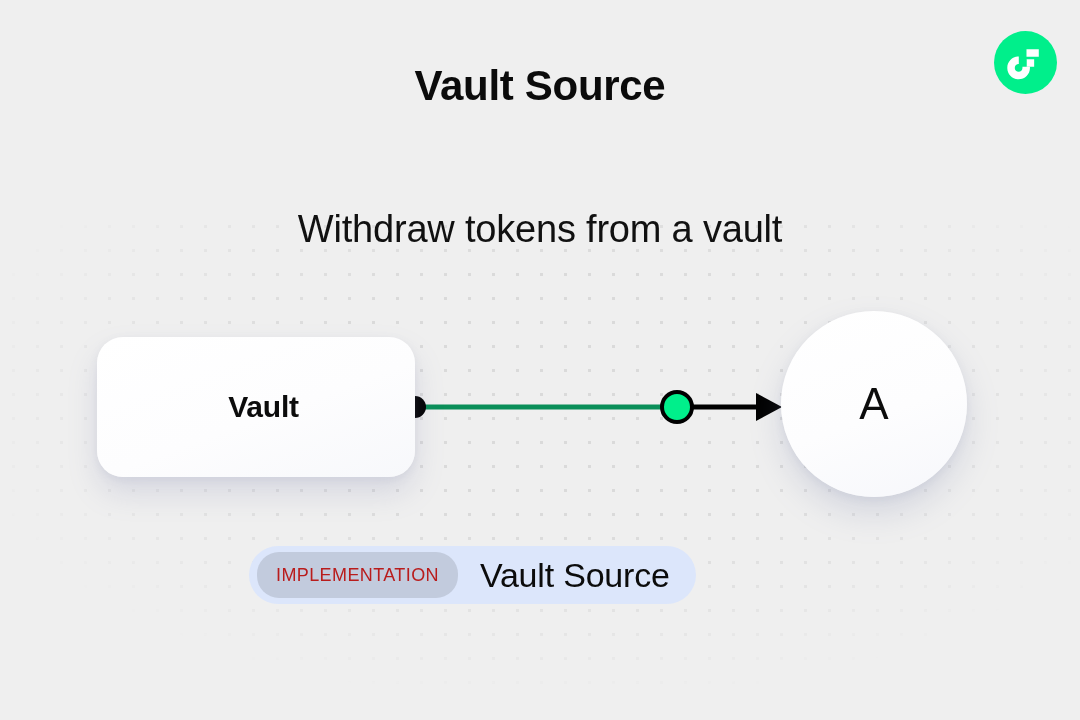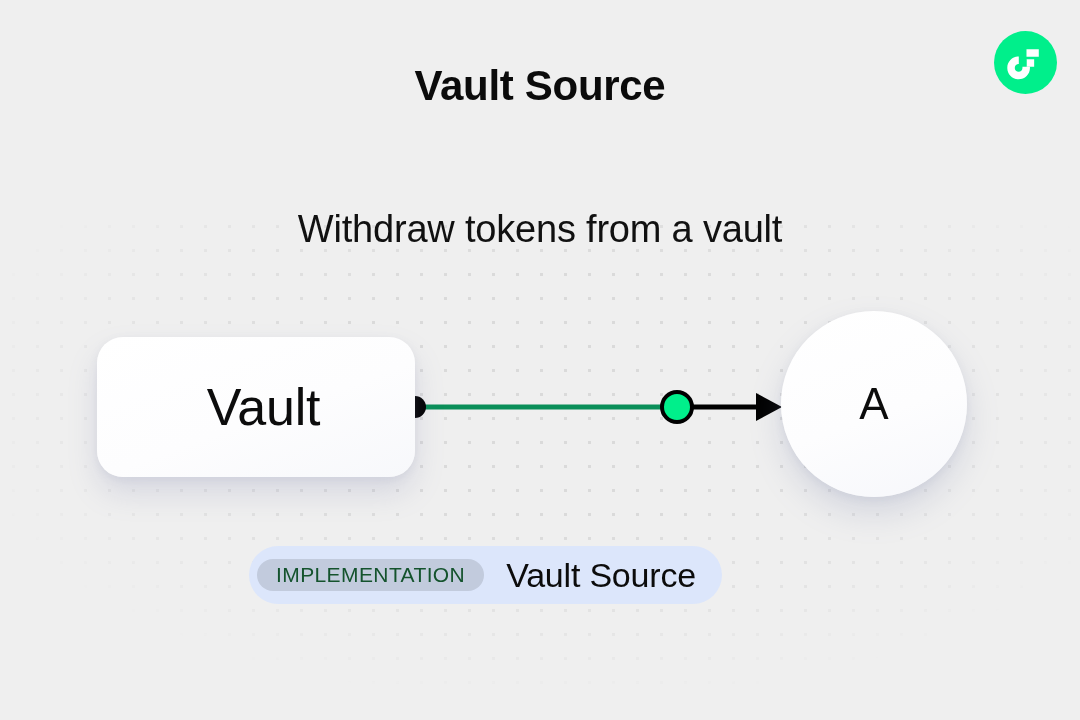--- a/index.html
+++ b/index.html
@@ -78,22 +78,22 @@
     width: 318px;
     height: 140px;
     border-radius: 26px;
     background: linear-gradient(160deg, #ffffff 0%, #fdfdfe 55%, #f7f8fb 100%);
     box-shadow: 0 16px 30px rgba(120,126,170,0.20), 0 3px 8px rgba(120,126,170,0.10);
     display: flex;
     align-items: center;
     justify-content: center;
   }
   .vault-node-label {
-    font-size: 52px;
-    font-weight: 400;
+    font-size: 30px;
+    font-weight: 700;
     color: #0c0c0c;
     letter-spacing: -0.2px;
     margin-left: 15px;
   }
 
   .circle-node {
     position: absolute;
     left: 781px;
     top: 311px;
     width: 186px;
@@ -128,27 +128,27 @@
     height: 58px;
     background: #dce6fb;
     border-radius: 29px;
     display: flex;
     align-items: center;
     padding: 0 26px 0 8px;
     box-sizing: border-box;
   }
   .impl-pill {
     background: #c2cbdd;
-    color: #14532d;
+    color: #b91c1c;
     border-radius: 22px;
-    height: 32px;
+    height: 46px;
     padding: 0 19px;
     display: flex;
     align-items: center;
-    font-size: 21px;
+    font-size: 18px;
     font-weight: 400;
     letter-spacing: 0.4px;
   }
   .impl-name {
     margin-left: 22px;
     font-size: 34px;
     font-weight: 400;
     color: #0c0c0c;
     letter-spacing: -0.2px;
   }

